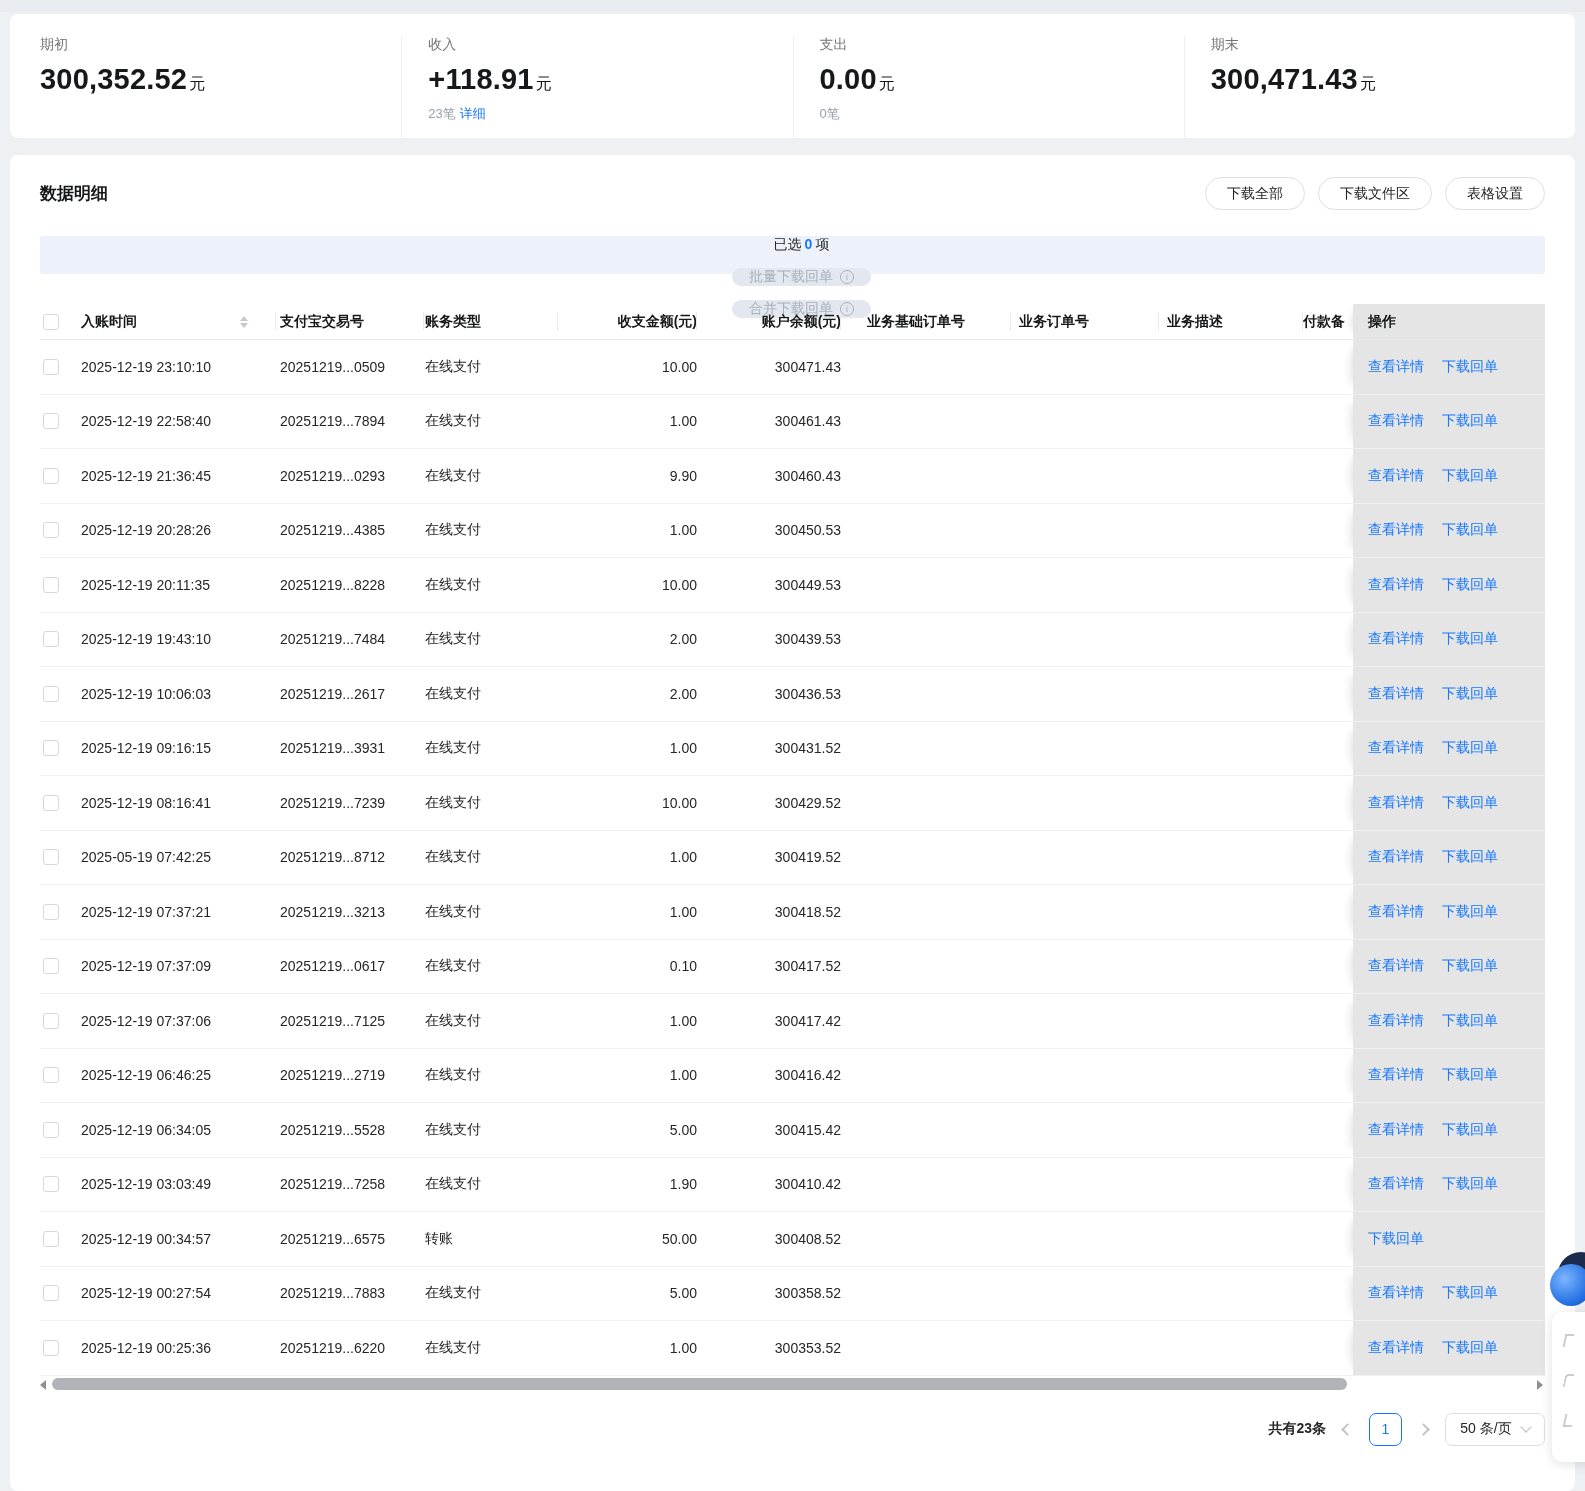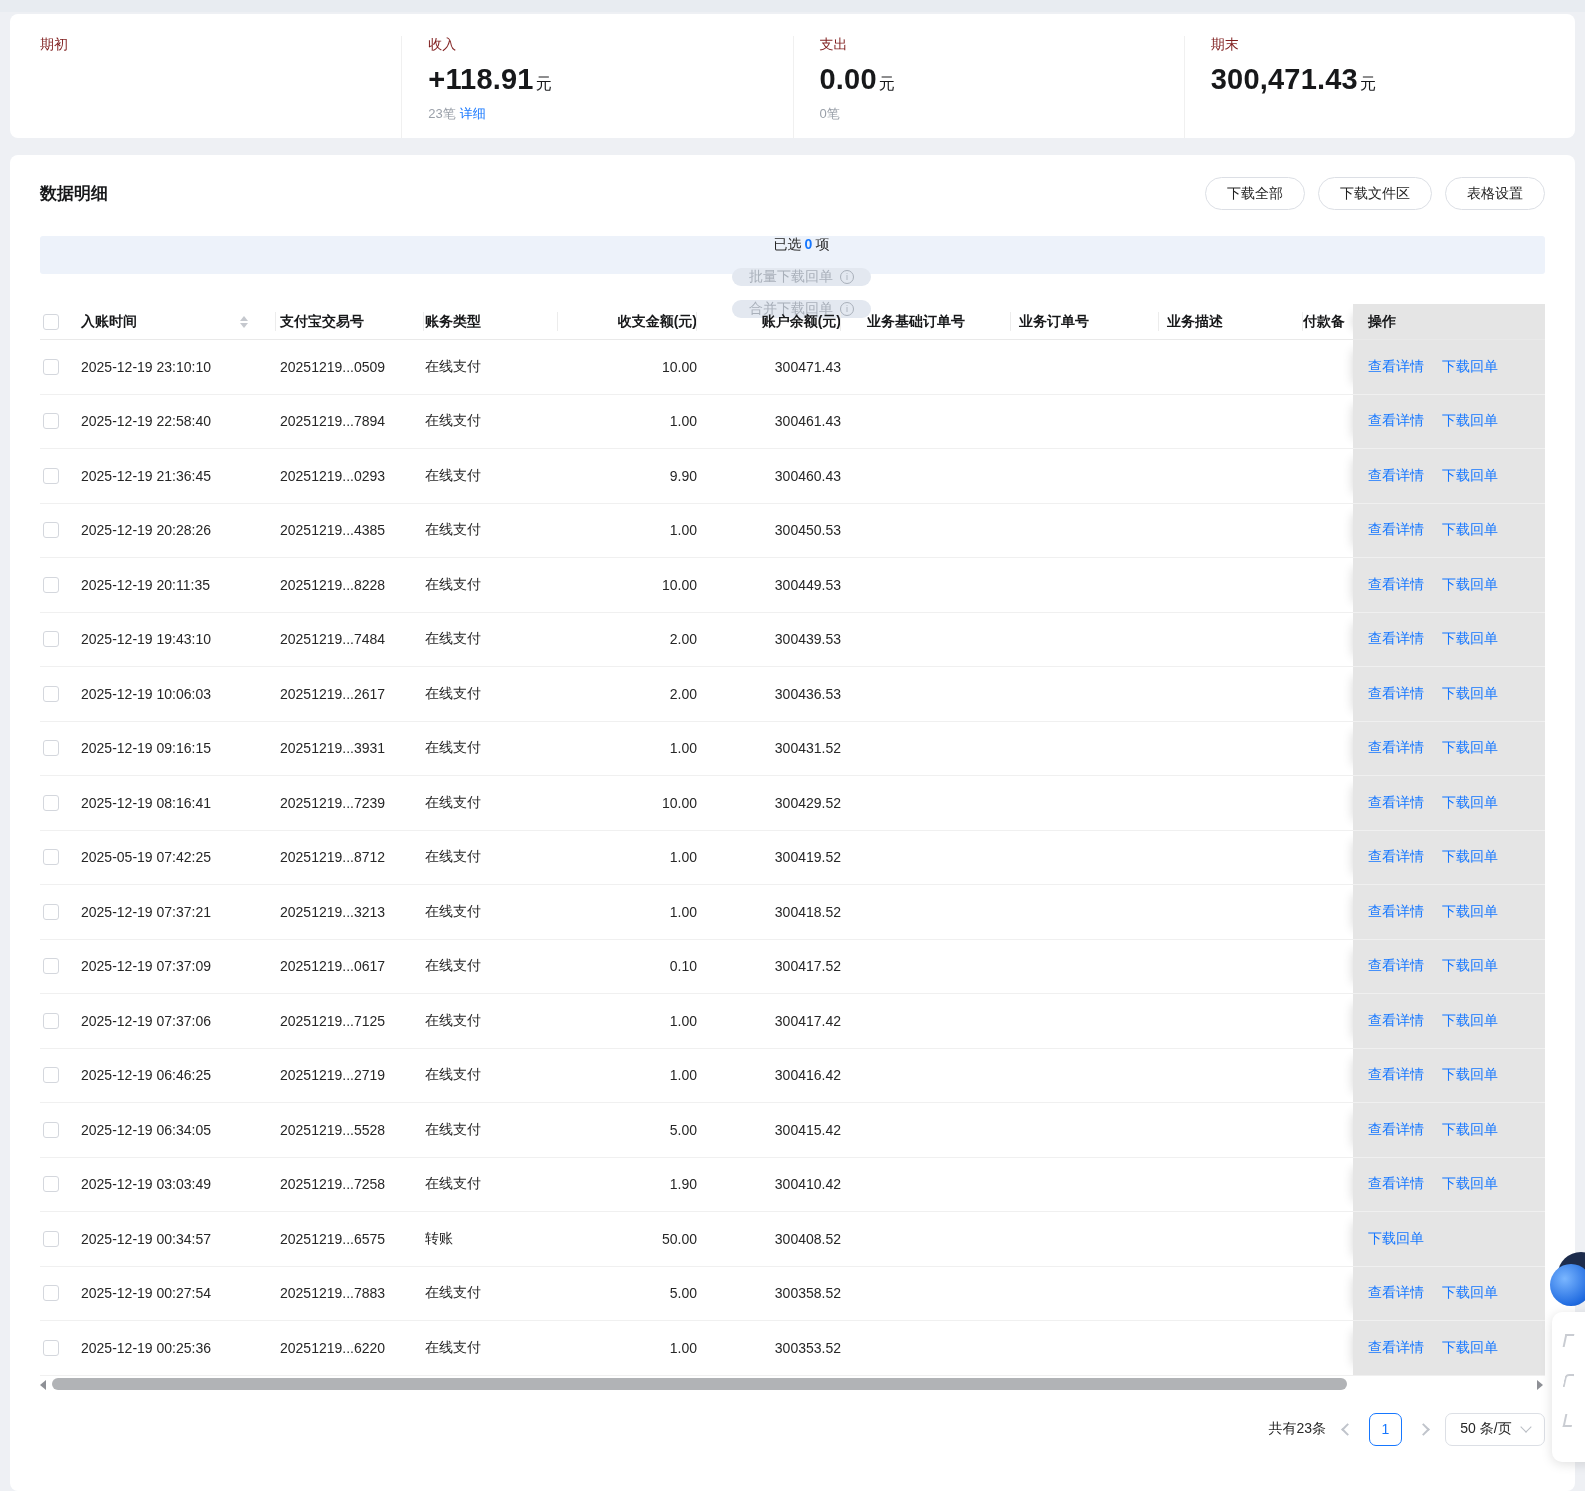--- a/index.html
+++ b/index.html
@@ -8,21 +8,21 @@
     background:#eef0f4; color:#262626; }
   a { text-decoration:none; cursor:pointer; }
 
   .topstrip { height:12px; background:#e8ecf1; }
 
   
   .summary-card { margin:2px 10px 0 10px; height:124px; background:#fff;
     border-radius:8px; display:flex; padding:22px 0 0 0; }
   .sum-col { width:25%; padding-left:30px; }
   .sum-col + .sum-col { border-left:1px solid #f0f0f0; padding-left:26px; }
-  .sum-label { font-size:14px; color:#7f1d1d; }
+  .sum-label { font-size:14px; color:#737373; }
   .sum-value { margin-top:9px; font-size:29px; font-weight:700; color:#17181a; letter-spacing:.2px; }
   .sum-unit { font-size:16px; font-weight:400; margin-left:2px; color:#17181a; }
   .sum-sub { margin-top:9px; font-size:13px; color:#9aa0a9; }
   .sum-sub a { color:#1677ff; margin-left:4px; }
 
   
   .panel { margin:17px 10px 0 10px; background:#fff; border-radius:8px;
     padding:22px 30px 0 30px; height:1336px; position:relative; }
   .panel-head { display:flex; align-items:center; justify-content:space-between; }
   .panel-title { font-size:17px; font-weight:700; color:#17181a; }
@@ -73,21 +73,21 @@
   .hs-arrow { position:absolute; top:3px; width:0; height:0;
     border-top:5px solid transparent; border-bottom:5px solid transparent; }
   .hs-left  { left:0;  border-right:6px solid #8e9096; }
   .hs-right { right:2px; border-left:6px solid #8e9096; }
   .hs-thumb { position:absolute; left:12px; top:1px; width:1295px; height:12px;
     background:#b1b3b6; border-radius:6px; cursor:grab; }
 
   
   .pager { display:flex; align-items:center; justify-content:flex-end; gap:17px;
     margin-top:21px; padding-right:0; }
-  .pg-total { font-size:14px; color:#262626; }
+  .pg-total { font-size:14px; color:#262626;font-weight:bold; }
   .chev { width:9px; height:9px; border-left:2px solid #c0c4cb; border-bottom:2px solid #c0c4cb; cursor:pointer; }
   .chev.prev { transform:rotate(45deg); }
   .chev.next { transform:rotate(-135deg); }
   .pg-num { width:33px; height:33px; border:1px solid #1677ff; border-radius:7px; color:#1677ff;
     font-size:14px; display:flex; align-items:center; justify-content:center; background:#fff; cursor:pointer; }
   .pg-size { height:33px; min-width:100px; border:1px solid #dcdfe5; border-radius:7px; background:#fff;
     display:flex; align-items:center; justify-content:center; gap:10px; font-size:14px; color:#262626; cursor:pointer; }
   .chev-dn { width:8px; height:8px; border-left:1.5px solid #b9bdc4; border-bottom:1.5px solid #b9bdc4;
     transform:rotate(-45deg); margin-top:-4px; }
 
@@ -106,20 +106,21 @@
   .assist-panel .m3 { top:102px; border-top:none; border-bottom:2px solid #c9ccd2; }
 </style>
 </head>
 <body>
 
 <div class="topstrip"></div>
 
 <div class="summary-card">
   <div class="sum-col">
     <div class="sum-label">期初</div>
+    <div class="sum-value"><span>300,352.52</span><span class="sum-unit">元</span></div>
     <div class="sum-sub"><span></span></div>
   </div>
   <div class="sum-col">
     <div class="sum-label">收入</div>
     <div class="sum-value"><span>+118.91</span><span class="sum-unit">元</span></div>
     <div class="sum-sub"><span>23笔</span><a>详细</a></div>
   </div>
   <div class="sum-col">
     <div class="sum-label">支出</div>
     <div class="sum-value"><span>0.00</span><span class="sum-unit">元</span></div>

